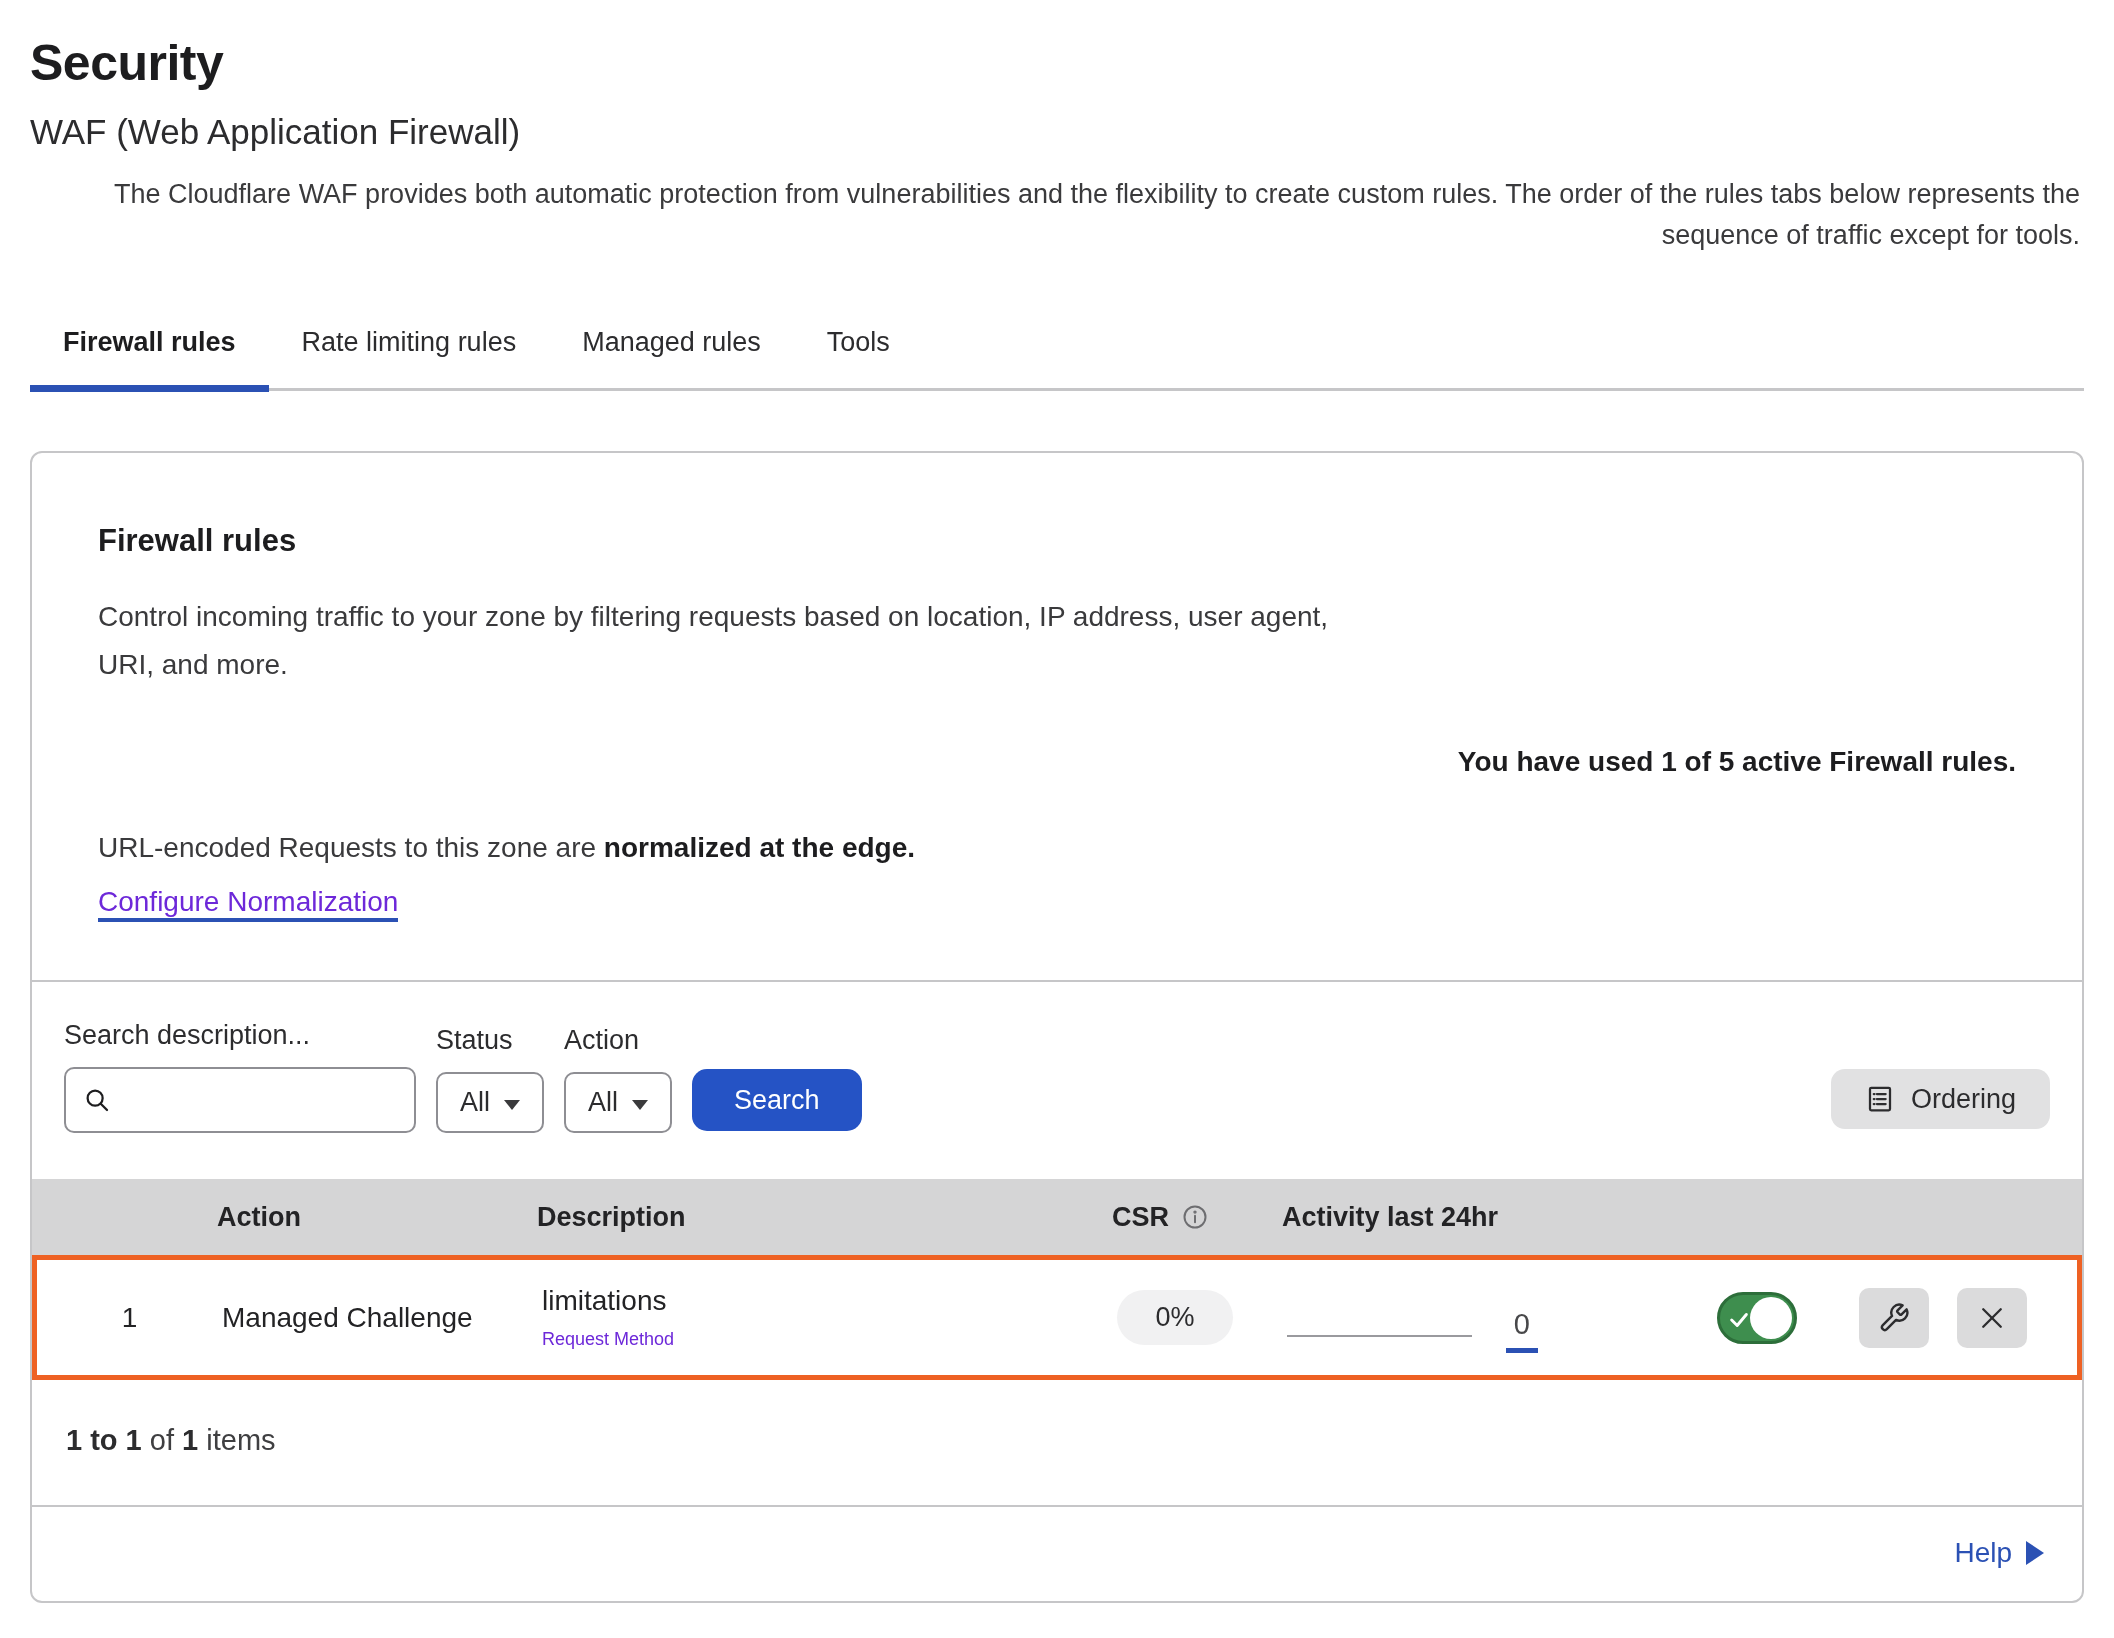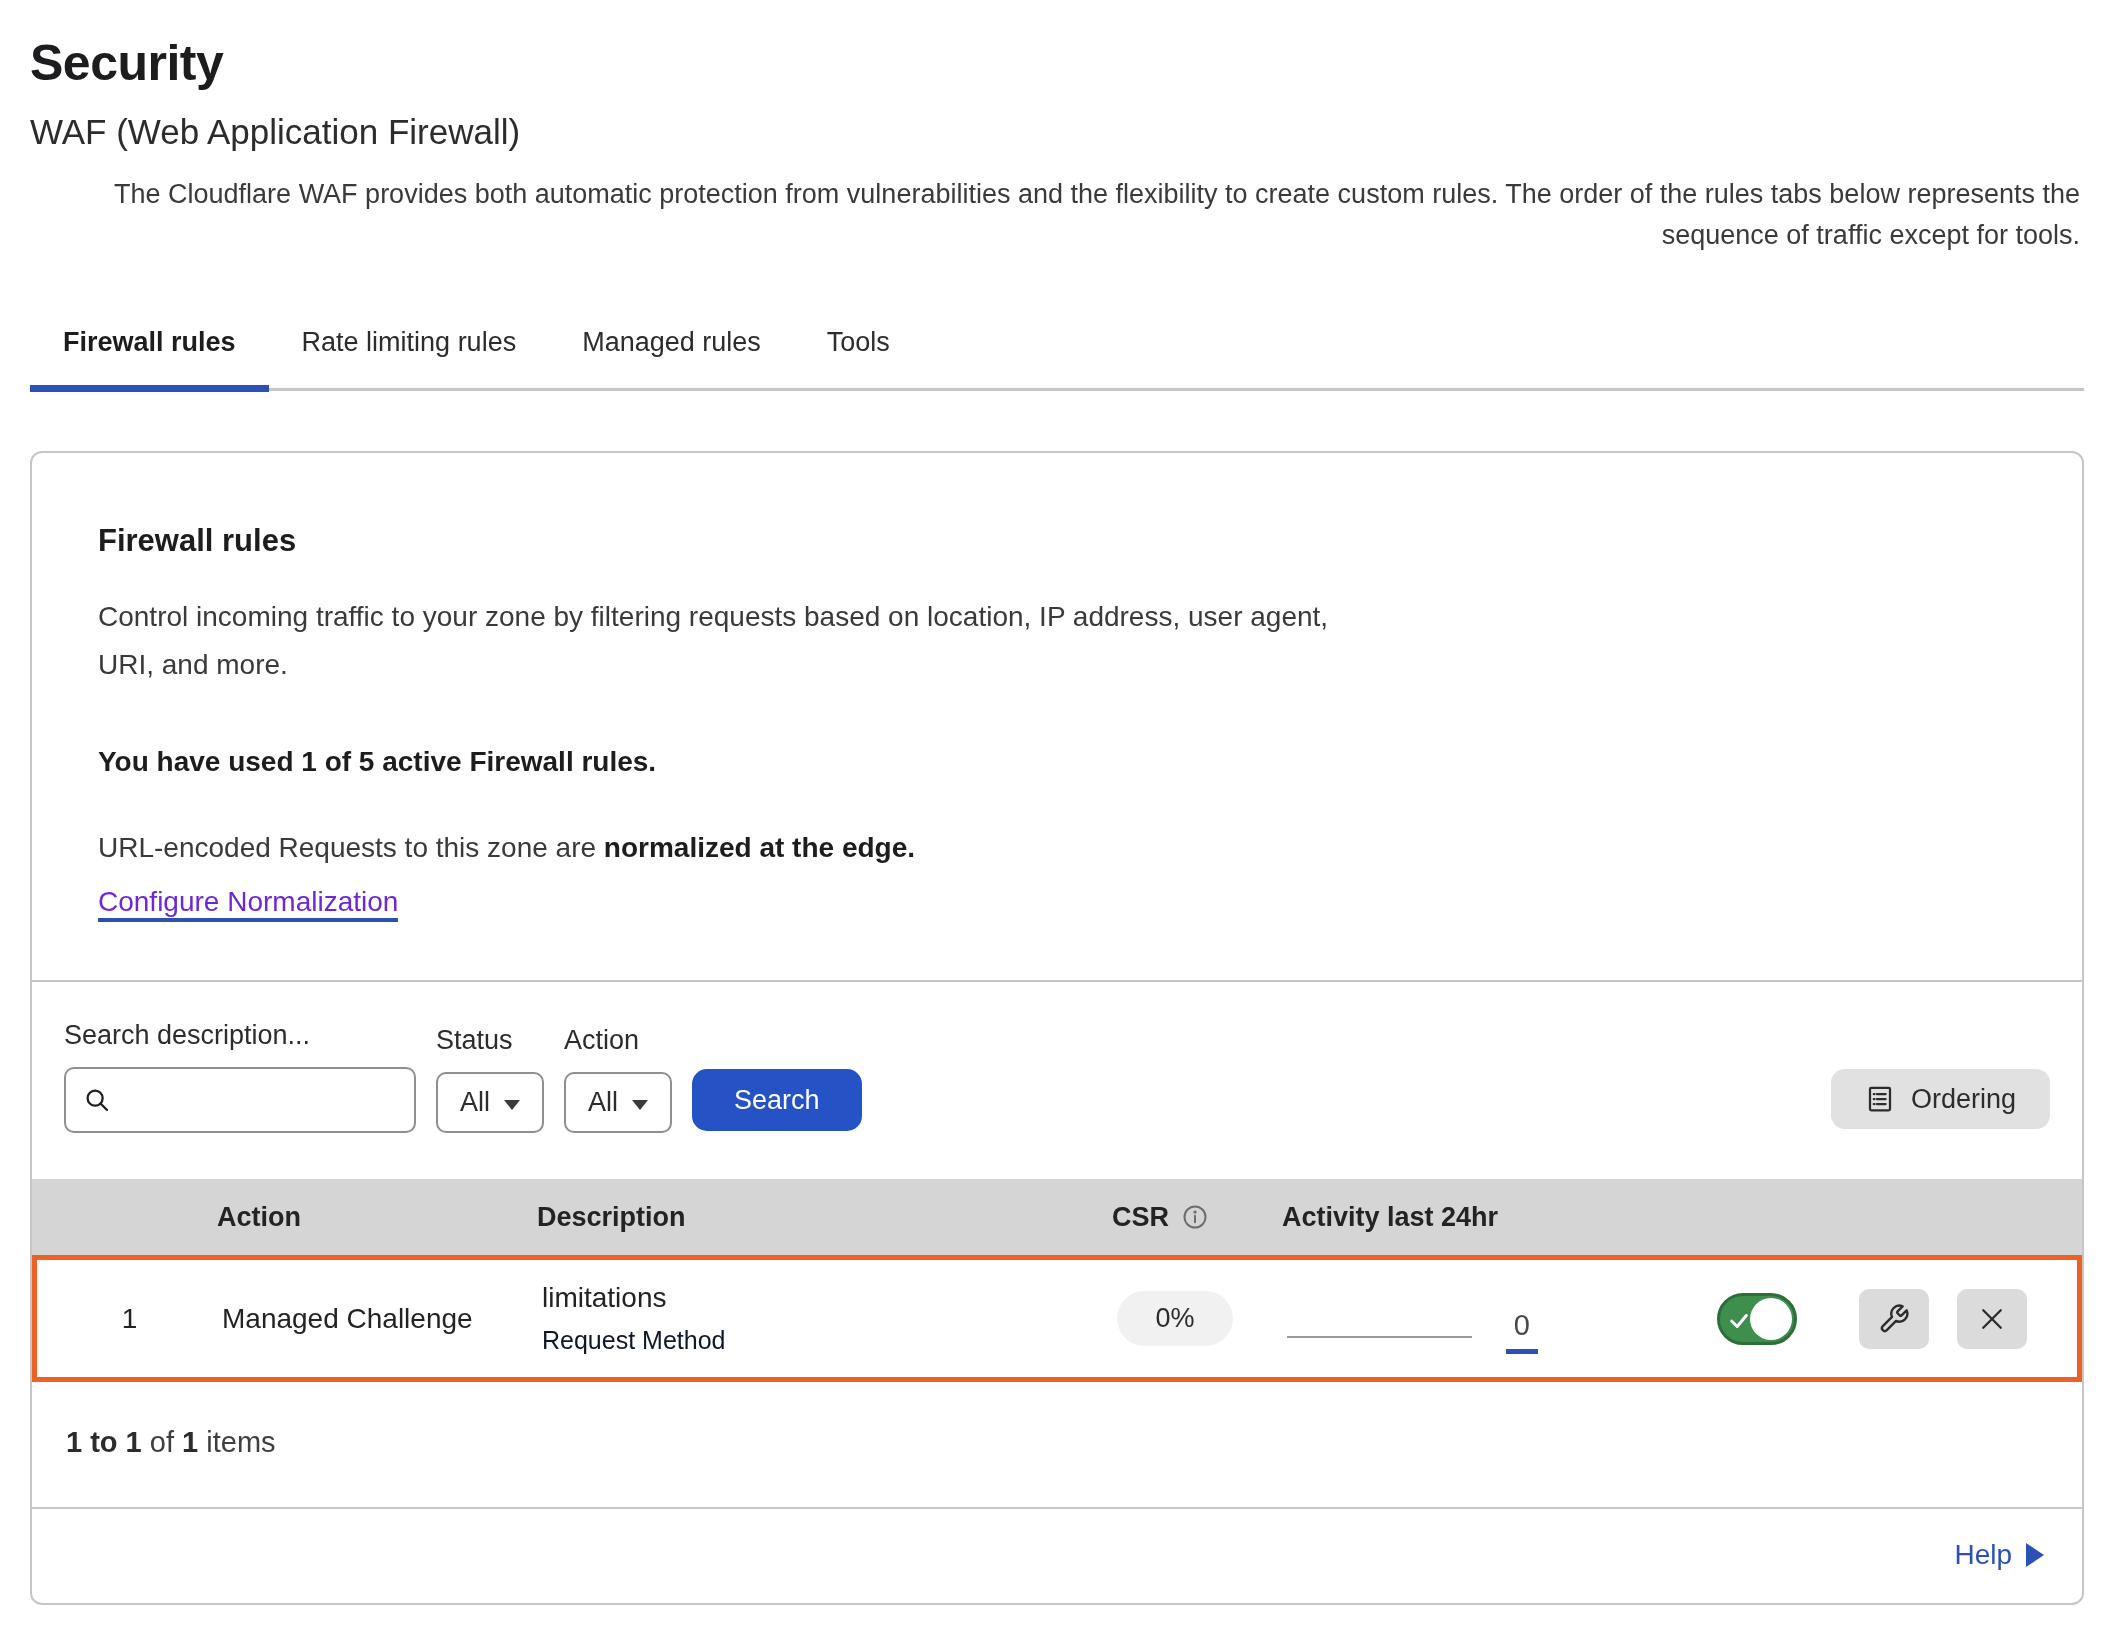--- a/index.html
+++ b/index.html
@@ -26,21 +26,21 @@
   
   .container { margin-top:60px; border:2px solid #c6c6c8; border-radius:12px; overflow:hidden; background:#fff; }
 
   .top { display:flex; border-bottom:2px solid #c6c6c8; }
   .top-left { flex:1; padding:70px 66px 58px; }
   .top-right { width:620px; background:#f0f0f1; border-left:2px solid #c6c6c8;
                display:flex; flex-direction:column; justify-content:center; gap:22px; padding:0 68px; }
 
   .card-heading { font-size:31px; font-weight:700; color:#1d1d1f; margin:0; }
   .card-desc { font-size:28px; line-height:1.7; color:#3a3a3c; margin:34px 0 0; max-width:1290px; }
-  .card-usage { font-size:28px; font-weight:700; color:#1d1d1f; margin:58px 0 0; }
+  .card-usage { font-size:28px; font-weight:700; color:#1d1d1f; margin:58px 0 0;text-align:right; }
   .card-norm { font-size:28px; color:#3a3a3c; margin:54px 0 0; }
   .card-norm b { color:#1d1d1f; }
   .card-link { display:inline-block; margin-top:22px; font-size:28px; color:#6d28d9;
                text-decoration:none; border-bottom:4px solid #2b51b4; cursor:pointer; }
 
   .btn-primary { display:block; width:100%; height:62px; background:#2553c5; color:#fff;
                  font-family:inherit; font-size:27px; border:none; border-radius:8px; cursor:pointer; }
 
   
   .toolbar { display:flex; align-items:flex-end; justify-content:space-between; padding:38px 32px 46px; }
@@ -64,21 +64,21 @@
 
   
   .grid { display:grid; grid-template-columns:185px 320px 575px 170px 295px 1fr; align-items:center; }
   .thead { background:#d5d5d6; height:76px; font-weight:700; font-size:27px; color:#232325; }
   .th { display:flex; align-items:center; gap:12px; }
 
   .rule-row { background:#fff; border:5px solid #ee6123; padding:22px 0; position:relative; }
   .cell-num { text-align:center; font-size:28px; color:#232325; }
   .cell-action { font-size:28px; color:#232325; }
   .cell-desc .desc-main { font-size:28px; color:#232325; }
-  .cell-desc .desc-sub { font-size:25px; color:#0f172a; margin-top:12px; }
+  .cell-desc .desc-sub { font-size:18px; color:#6d28d9; margin-top:12px; }
   .csr-pill { display:inline-block; min-width:116px; text-align:center; background:#f1f1f2;
               border-radius:40px; font-size:27px; color:#2c2c2e; padding:12px 0; }
   .cell-activity { display:flex; align-items:flex-end; gap:34px; padding-right:44px; margin-top:26px; }
   .sparkline { flex:1; height:2px; background:#9a9a9e; margin-bottom:16px; }
   .activity-count { font-size:29px; color:#48484a; border-bottom:5px solid #2b51b4;
                     padding:0 8px 7px; text-decoration:none; cursor:pointer; }
   .cell-controls { display:flex; align-items:center; justify-content:flex-end; gap:28px; padding-right:50px; }
 
   .toggle { width:80px; height:52px; border-radius:26px; background:#3e8e4e; border:3px solid #2d6e3a;
             position:relative; margin-right:34px; cursor:pointer; flex:none; }

